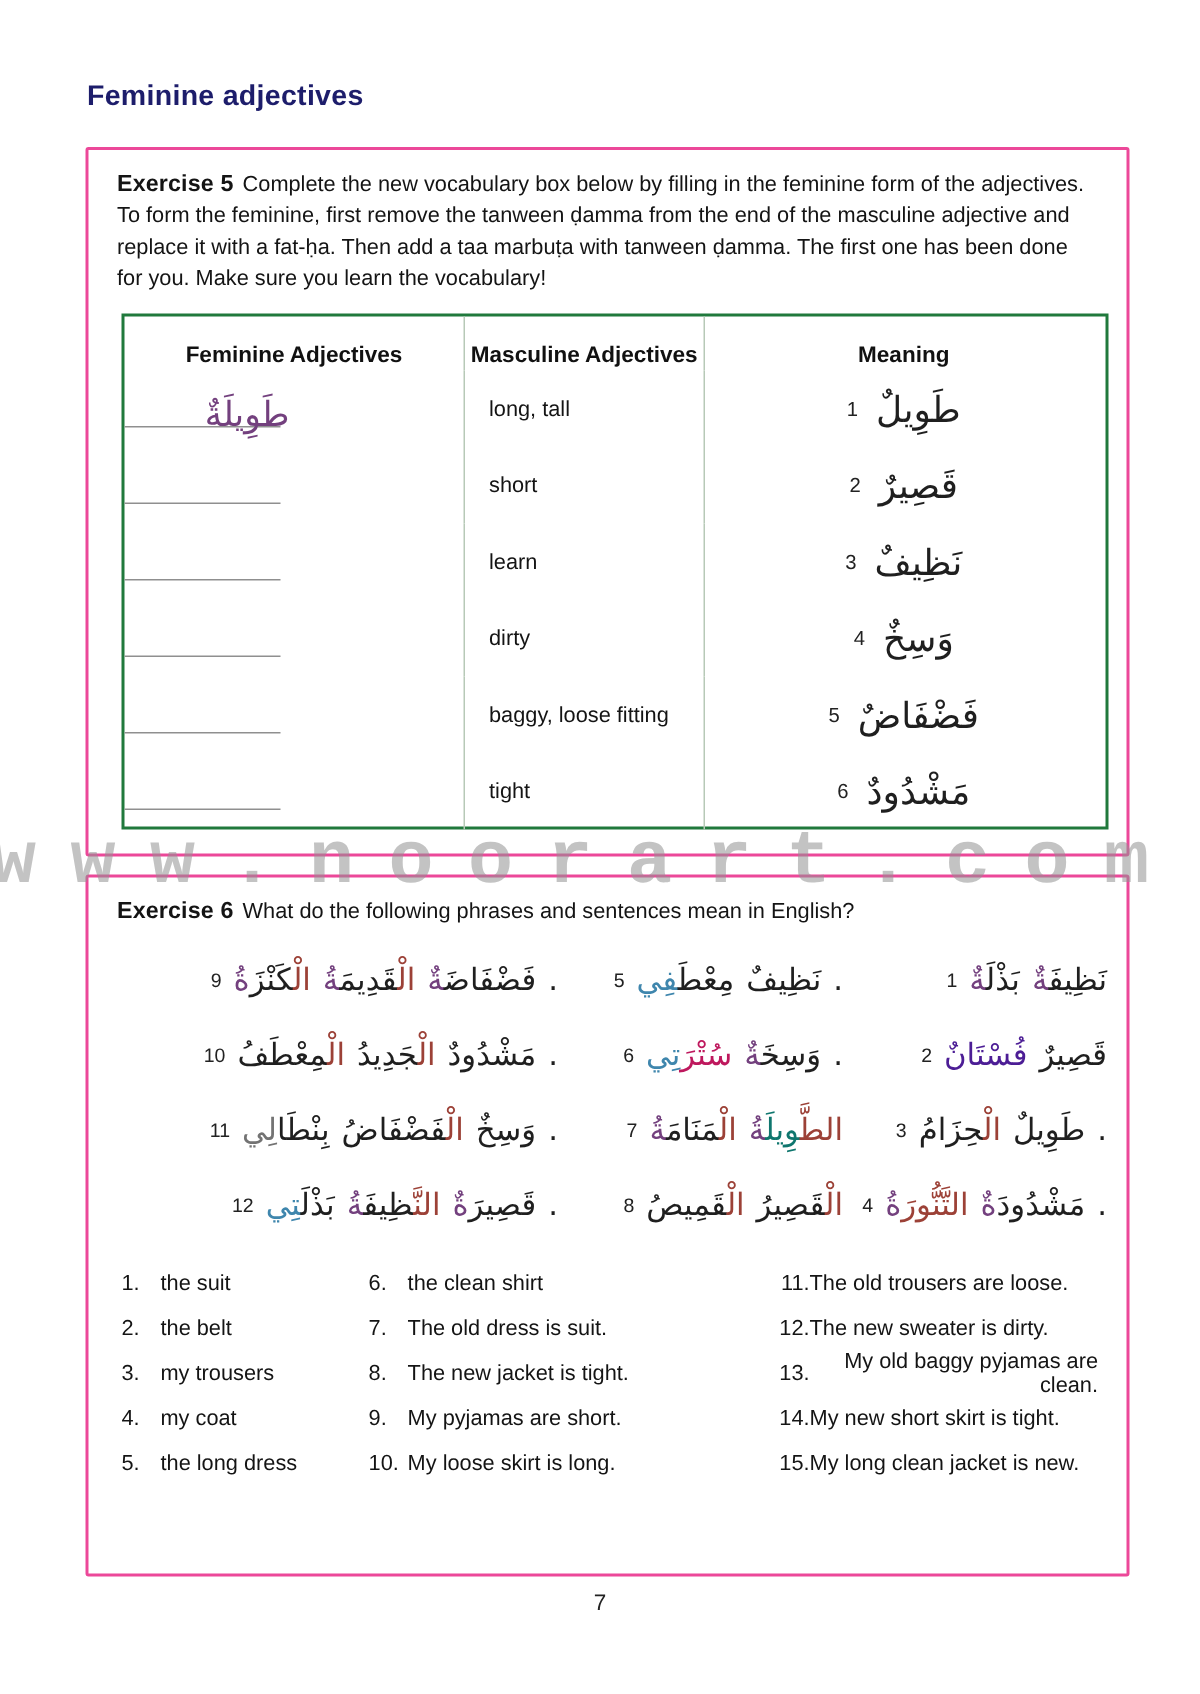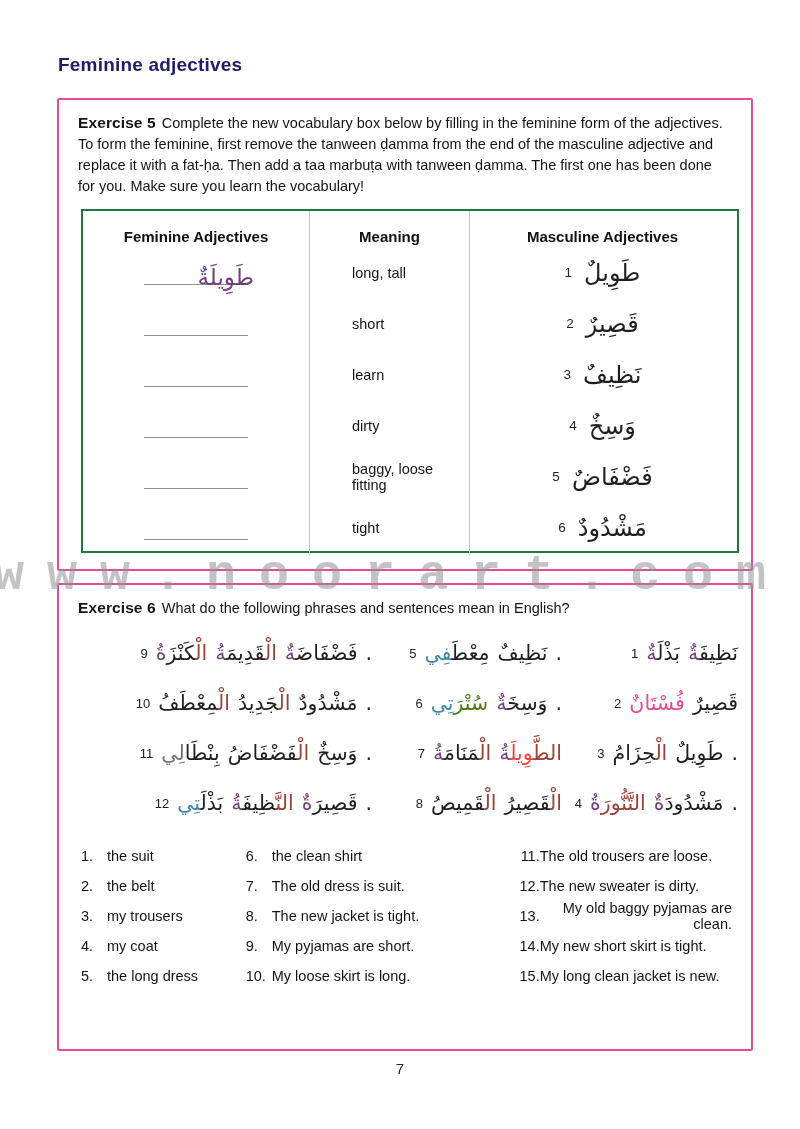--- a/index.html
+++ b/index.html
@@ -27,32 +27,32 @@
     border:2px solid #20793c; box-sizing:border-box;
     display:grid; grid-template-columns:226px 160px 266px;
     grid-template-rows:36px repeat(6, 51px);
   }
   .vt-head{
     display:flex; align-items:flex-end; justify-content:center;
     font-weight:bold; font-size:15px; color:#111; padding-bottom:2px;
   }
   .vt-cell{ display:flex; align-items:center; }
   .col-sep-l{ border-left:1px solid #b7c9b7; }
-  .fem-cell{ justify-content:center; position:relative; }
+  .fem-cell{ position:relative; }
   .blank-wrap{ position:relative; width:104px; height:100%; }
   .blank-line{
     position:absolute; left:0; right:0; bottom:13px;
     border-bottom:1.5px solid #8f8f8f; height:0;
   }
   .fem-answer{
     position:absolute; right:-6px; bottom:9px;
     font-family:"DejaVu Sans", sans-serif; font-size:23px; line-height:1;
     white-space:nowrap;
   }
-  .meaning-cell{ padding-left:42px; font-size:14.5px; color:#141414; }
+  .meaning-cell{ padding-left:16px; font-size:14.5px; color:#141414; }
   .masc-cell{ justify-content:center; gap:12px; }
   .row-num{ font-size:13.5px; color:#222; }
   .ar{ font-family:"DejaVu Sans", sans-serif; }
   .masc-word{ font-size:24px; line-height:1; white-space:nowrap; }
   
   .ar-grid{
     margin-top:10px; width:660px; margin-left:0;
     display:grid; grid-template-columns:294px 182px 168px; column-gap:8px;
     grid-template-rows:repeat(4, 50px);
   }
@@ -91,22 +91,22 @@
 
 <div class="page">
 
   <h1 class="page-title">Feminine adjectives</h1>
 
   <section class="ybox ex5">
     <p class="exhead"><b>Exercise 5</b><span>Complete the new vocabulary box below by filling in the feminine form of the adjectives. To form the feminine, first remove the tanween ḍamma from the end of the masculine adjective and replace it with a fat-ḥa. Then add a taa marbuṭa with tanween ḍamma. The first one has been done for you. Make sure you learn the vocabulary!</span></p>
 
     <div class="vocab-table">
       <div class="vt-head">Feminine Adjectives</div>
+      <div class="vt-head col-sep-l">Masculine Adjectives</div>
       <div class="vt-head col-sep-l">Meaning</div>
-      <div class="vt-head col-sep-l">Masculine Adjectives</div>
 
     <div class="vt-cell fem-cell">
           <div class="blank-wrap">
             <div class="blank-line"></div>
             <span class="ar fem-answer" style="color: rgb(115, 64, 126);">طَوِيلَةٌ</span>
           </div>
         </div>
         <div class="vt-cell meaning-cell col-sep-l">long, tall</div>
         <div class="vt-cell masc-cell col-sep-l">
           <span class="row-num">1</span>
@@ -191,40 +191,40 @@
         </div>
         <div class="ar-item">
           <span class="item-num">10</span>
           <span class="ar-word"><span style="color: rgb(156, 65, 55);">الْ‍</span><span style="color: rgb(31, 31, 31);">‍مِعْطَفُ</span></span>
           <span class="ar-word"><span style="color: rgb(156, 65, 55);">الْ‍</span><span style="color: rgb(31, 31, 31);">‍جَدِيدُ</span></span>
           <span class="ar-word"><span style="color: rgb(31, 31, 31);">مَشْدُودٌ</span></span>
           <span class="ar-word"><span style="color: rgb(31, 31, 31);">.</span></span>
         </div>
         <div class="ar-item">
           <span class="item-num">6</span>
-          <span class="ar-word"><span style="color: #4d7c0f;">سُتْرَ</span><span style="color: rgb(63, 134, 173);">تِي</span></span>
+          <span class="ar-word"><span style="color: #be185d;">سُتْرَ</span><span style="color: rgb(63, 134, 173);">تِي</span></span>
           <span class="ar-word"><span style="color: rgb(31, 31, 31);">وَسِخَ‍</span><span style="color: rgb(115, 64, 126);">‍ةٌ</span></span>
           <span class="ar-word"><span style="color: rgb(31, 31, 31);">.</span></span>
         </div>
         <div class="ar-item">
           <span class="item-num">2</span>
-          <span class="ar-word"><span style="color: #ec4899;">فُسْتَانٌ</span></span>
+          <span class="ar-word"><span style="color: #4c1d95;">فُسْتَانٌ</span></span>
           <span class="ar-word"><span style="color: rgb(31, 31, 31);">قَصِيرٌ</span></span>
         </div>
         <div class="ar-item">
           <span class="item-num">11</span>
           <span class="ar-word"><span style="color: rgb(31, 31, 31);">بِنْطَا</span><span style="color: #737373;">لِي</span></span>
           <span class="ar-word"><span style="color: rgb(156, 65, 55);">الْ‍</span><span style="color: rgb(31, 31, 31);">‍فَضْفَاضُ</span></span>
           <span class="ar-word"><span style="color: rgb(31, 31, 31);">وَسِخٌ</span></span>
           <span class="ar-word"><span style="color: rgb(31, 31, 31);">.</span></span>
         </div>
         <div class="ar-item">
           <span class="item-num">7</span>
           <span class="ar-word"><span style="color: rgb(156, 65, 55);">الْ‍</span><span style="color: rgb(31, 31, 31);">‍مَنَامَ‍</span><span style="color: rgb(115, 64, 126);">‍ةُ</span></span>
-          <span class="ar-word"><span style="color: rgb(156, 65, 55);">الطَّ‍</span><span style="color: #ef4444;">‍وِيلَ‍</span><span style="color: rgb(115, 64, 126);">‍ةُ</span></span>
+          <span class="ar-word"><span style="color: rgb(156, 65, 55);">الطَّ‍</span><span style="color: #0f766e;">‍وِيلَ‍</span><span style="color: rgb(115, 64, 126);">‍ةُ</span></span>
         </div>
         <div class="ar-item">
           <span class="item-num">3</span>
           <span class="ar-word"><span style="color: rgb(156, 65, 55);">الْ‍</span><span style="color: rgb(31, 31, 31);">‍حِزَامُ</span></span>
           <span class="ar-word"><span style="color: rgb(31, 31, 31);">طَوِيلٌ</span></span>
           <span class="ar-word"><span style="color: rgb(31, 31, 31);">.</span></span>
         </div>
         <div class="ar-item">
           <span class="item-num">12</span>
           <span class="ar-word"><span style="color: rgb(31, 31, 31);">بَذْلَ‍</span><span style="color: rgb(63, 134, 173);">‍تِي</span></span>

